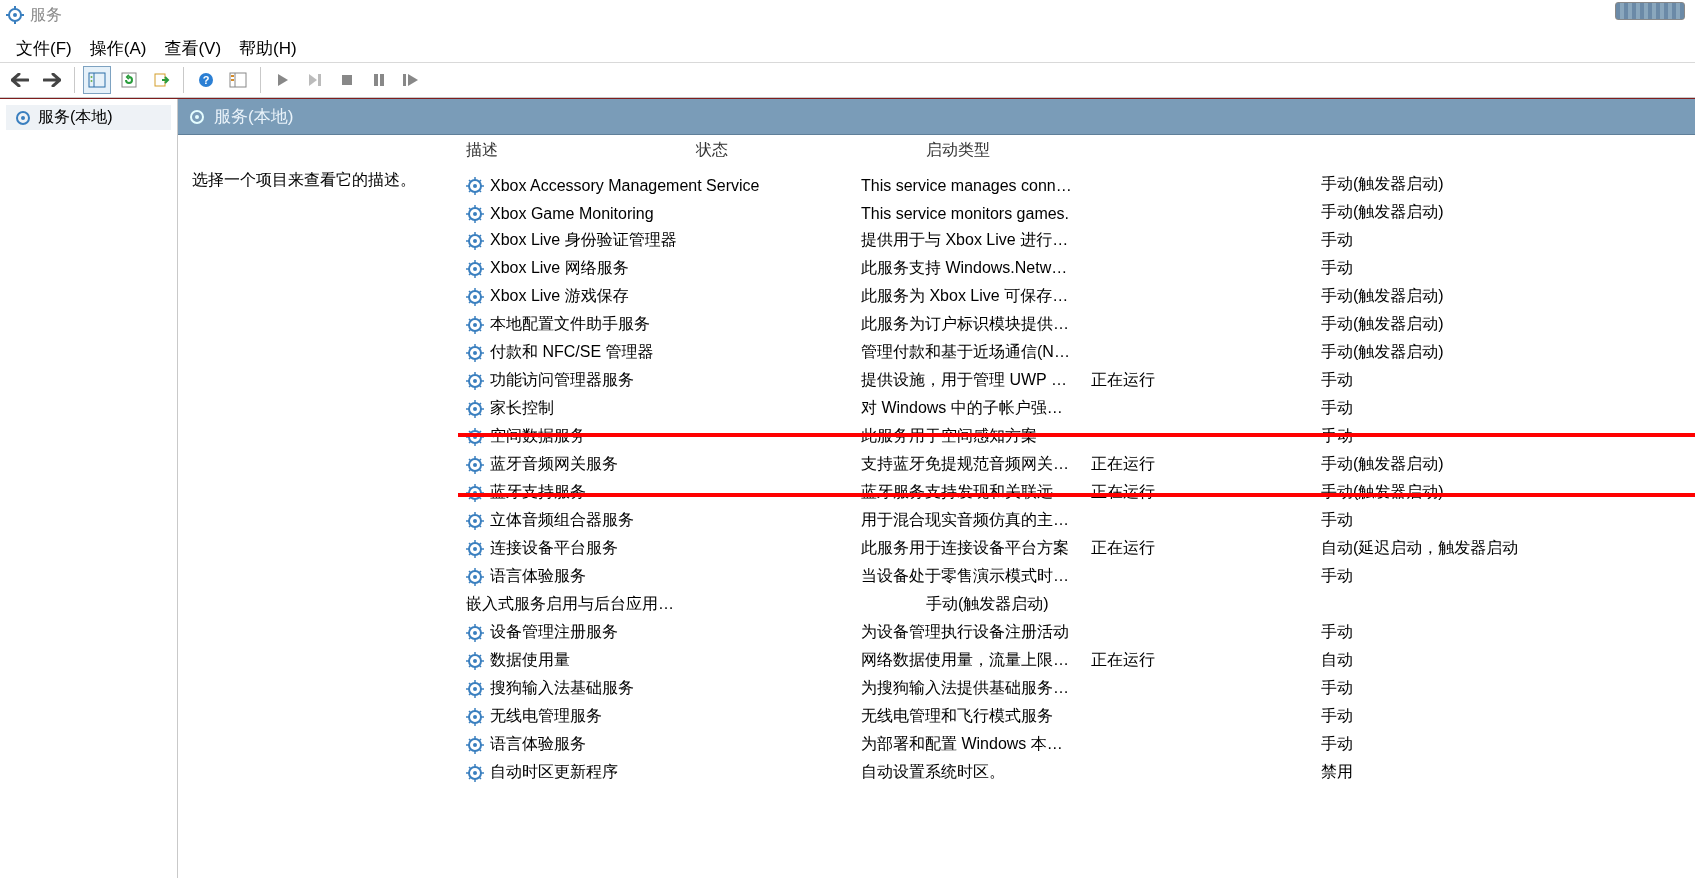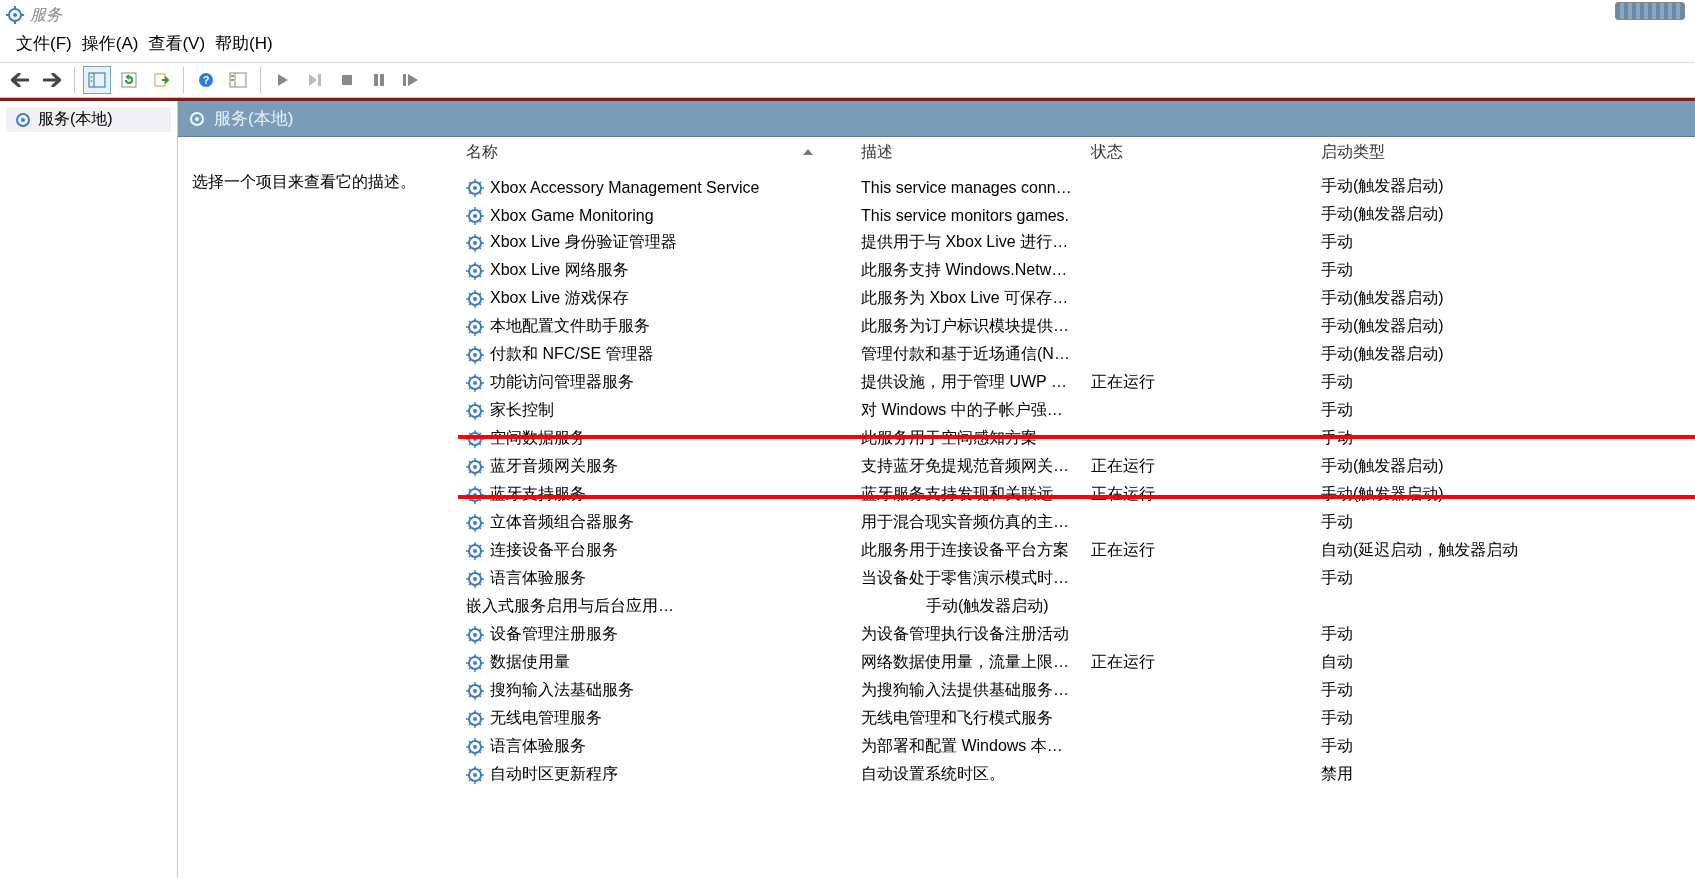--- a/index.html
+++ b/index.html
@@ -2,35 +2,35 @@
 <html><head>
 <meta charset="utf-8">
 <style>
   * { box-sizing: border-box; margin: 0; padding: 0; }
   html, body { width: 100%; height: 100%; font-family: "Microsoft YaHei", "Segoe UI", Tahoma, sans-serif; font-size: 16px; background: #fff; color: #000; overflow: hidden; }
   .app { display: flex; flex-direction: column; width: 1695px; height: 878px; position: relative; }
 
   
   .titlebar { display: flex; align-items: center; height: 30px; padding: 2px 6px; }
   .titlebar .ticon { margin-right: 6px; }
-  .titlebar .ttext { color: #8a8a8a; font-size: 16px; font-style: italic; }
+  .titlebar .ttext { color: #8a8a8a; font-size: 16px; }
   .decor { position: absolute; top: 2px; right: 10px; width: 70px; height: 18px; border: 1px solid #888; border-radius: 3px; background: repeating-linear-gradient(90deg,#6b8aa7 0 4px,#8aa7bd 4px 8px); }
 
   
-  .menubar { display: flex; align-items: flex-start; height: 32px; padding: 0 12px; gap: 2px; font-size: 17px; }
+  .menubar { display: flex; align-items: flex-end; height: 32px; padding: 0 12px; gap: 10px; font-size: 17px; }
   .menubar span { padding: 2px 4px; }
 
   
   .toolbar { display: flex; align-items: center; height: 36px; padding: 0 6px; border-top: 1px solid #d9d9d9; border-bottom: 1px solid #c9c9c9; gap: 4px; }
   .tbbtn { width: 28px; height: 28px; display: flex; align-items: center; justify-content: center; border: 1px solid transparent; }
   .tbbtn.active { border: 1px solid #7da2c1; background: #e6f1f9; }
   .tbsep { width: 1px; height: 26px; background: #c9c9c9; margin: 0 4px; }
 
   
-  .main { flex: 1; display: flex; border-top: 3px solid #7f1d1d; overflow: hidden; }
+  .main { flex: 1; display: flex; border-top: 1px solid #7f1d1d; overflow: hidden; }
   .tree { width: 178px; border-right: 1px solid #c9c9c9; padding-top: 6px; }
   .tree-item { display: flex; align-items: center; gap: 6px; padding: 2px 8px; background: #eef2f6; margin: 0 6px; }
   .tree-item span.label { flex: 1; }
 
   .right { flex: 1; display: flex; flex-direction: column; overflow: hidden; }
   .paneheader { height: 36px; background: #7a9cb8; display: flex; align-items: center; padding: 0 10px; gap: 8px; color: #eaf3fa; font-size: 17px; border-bottom: 1px solid #5f7f99; }
   .paneheader .picon { filter: brightness(1.1); }
 
   .panebody { flex: 1; display: flex; overflow: hidden; }
   .detailpanel { width: 280px; padding: 12px 14px; font-size: 16px; margin-top: 23px; }
@@ -189,21 +189,20 @@
         <span>服务(本地)</span>
       </div>
 
       <div class="panebody">
         <div class="detailpanel">
           <div>选择一个项目来查看它的描述。</div>
         </div>
 
         <div class="listwrap">
           <div class="listheader">
-            <div class="col c-name sort">名称</div>
             <div class="col c-desc">描述</div>
             <div class="col c-status">状态</div>
             <div class="col c-startup">启动类型</div>
           </div>
           <div class="rows" id="rows">
 
             <div class="row">
                 <div class="cell c-name namecell">
                   <span class="svc-icon"><svg viewBox="0 0 18 18">
                       <circle cx="9" cy="9" r="6" fill="none" stroke="#3a7fbf" stroke-width="2"></circle>

